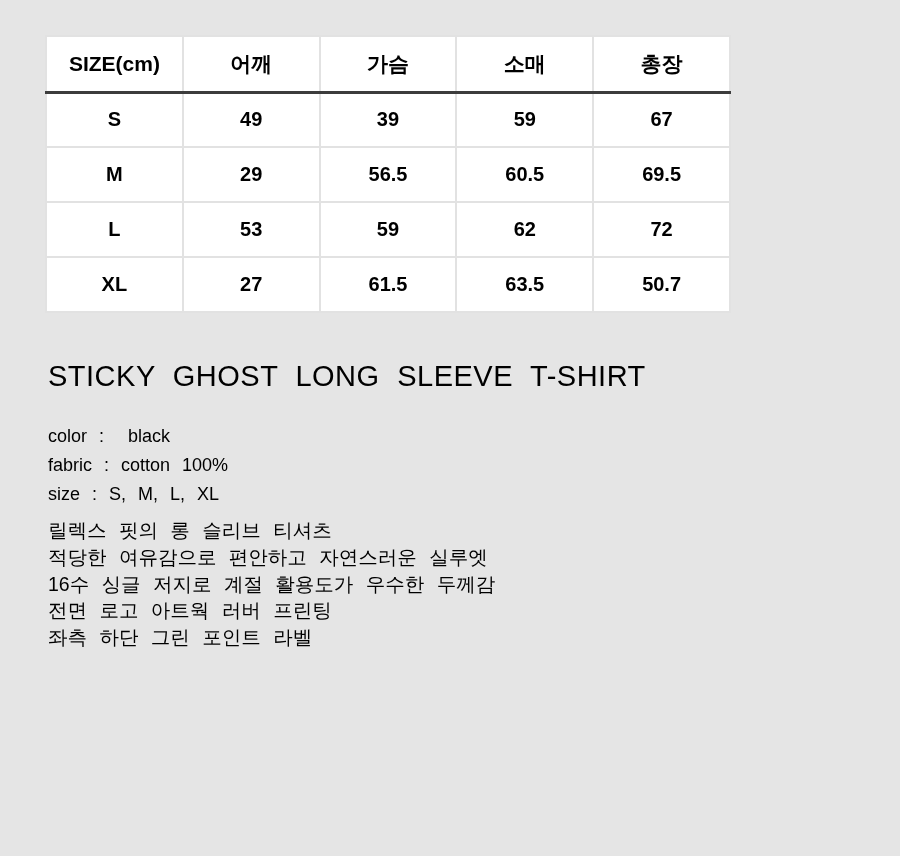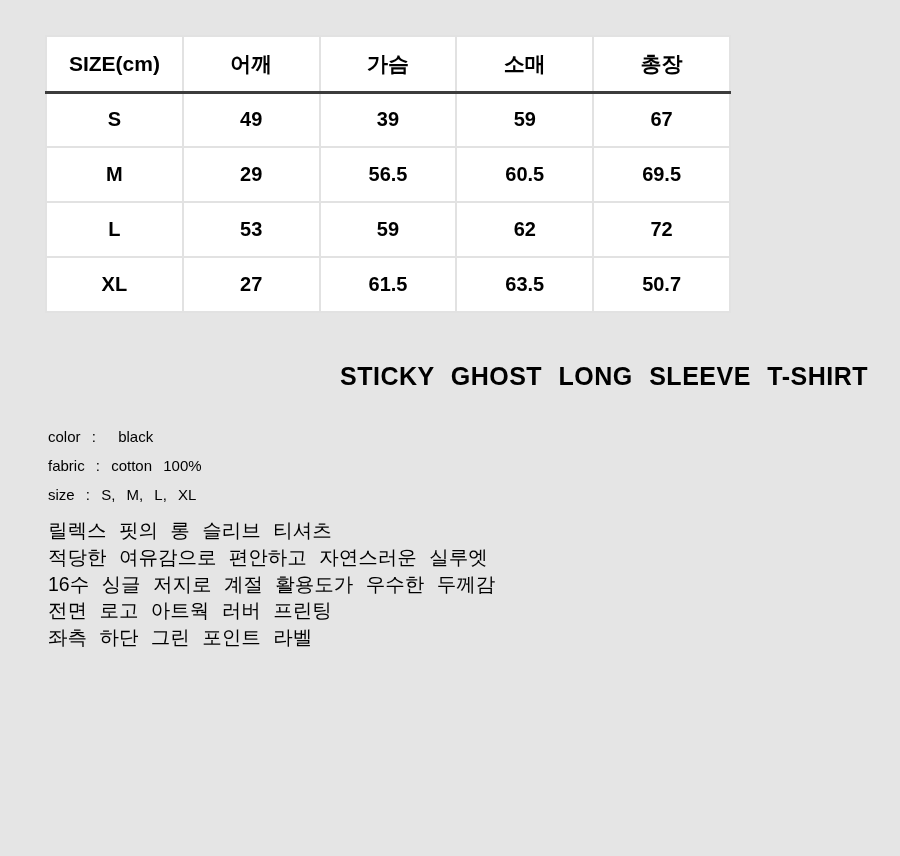--- a/index.html
+++ b/index.html
@@ -46,40 +46,39 @@
   }
 
   
   .desc-block {
     position: absolute;
     left: 48px;
     top: 361px;
     width: 820px;
   }
   .title-en {
-    font-size: 25px;
+    font-size: 29px;
     line-height: 30px;
-    font-weight: 700;
+    font-weight: 400;
     letter-spacing: 0.5px;
     word-spacing: 9px;
     white-space: pre;
-    text-align: right;
   }
   .title-ko {
     font-size: 21px;
     line-height: 26px;
     font-weight: 400;
     word-spacing: 8px;
     white-space: pre;
   }
   .spec-list {
     margin-top: 31px;
   }
   .spec-line {
-    font-size: 15px;
+    font-size: 18px;
     line-height: 29px;
     word-spacing: 7px;
     white-space: pre;
   }
   .desc-list {
     margin-top: 8px;
   }
   .desc-line {
     font-size: 19.5px;
     line-height: 26.8px;

